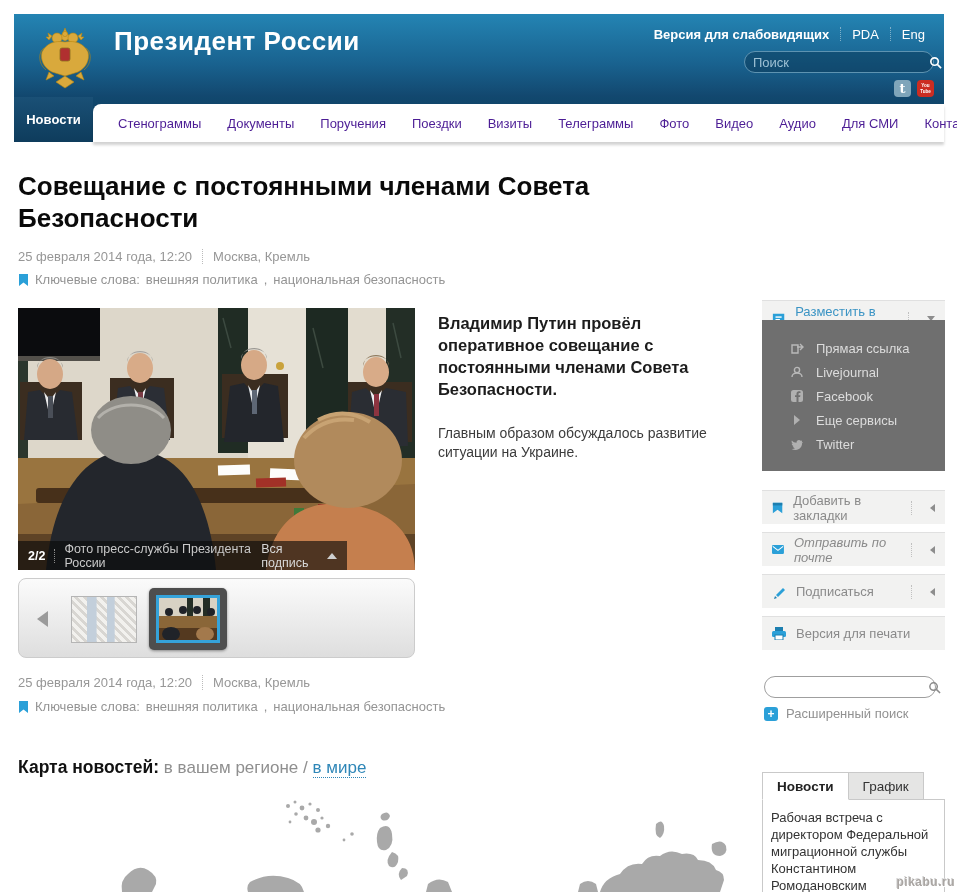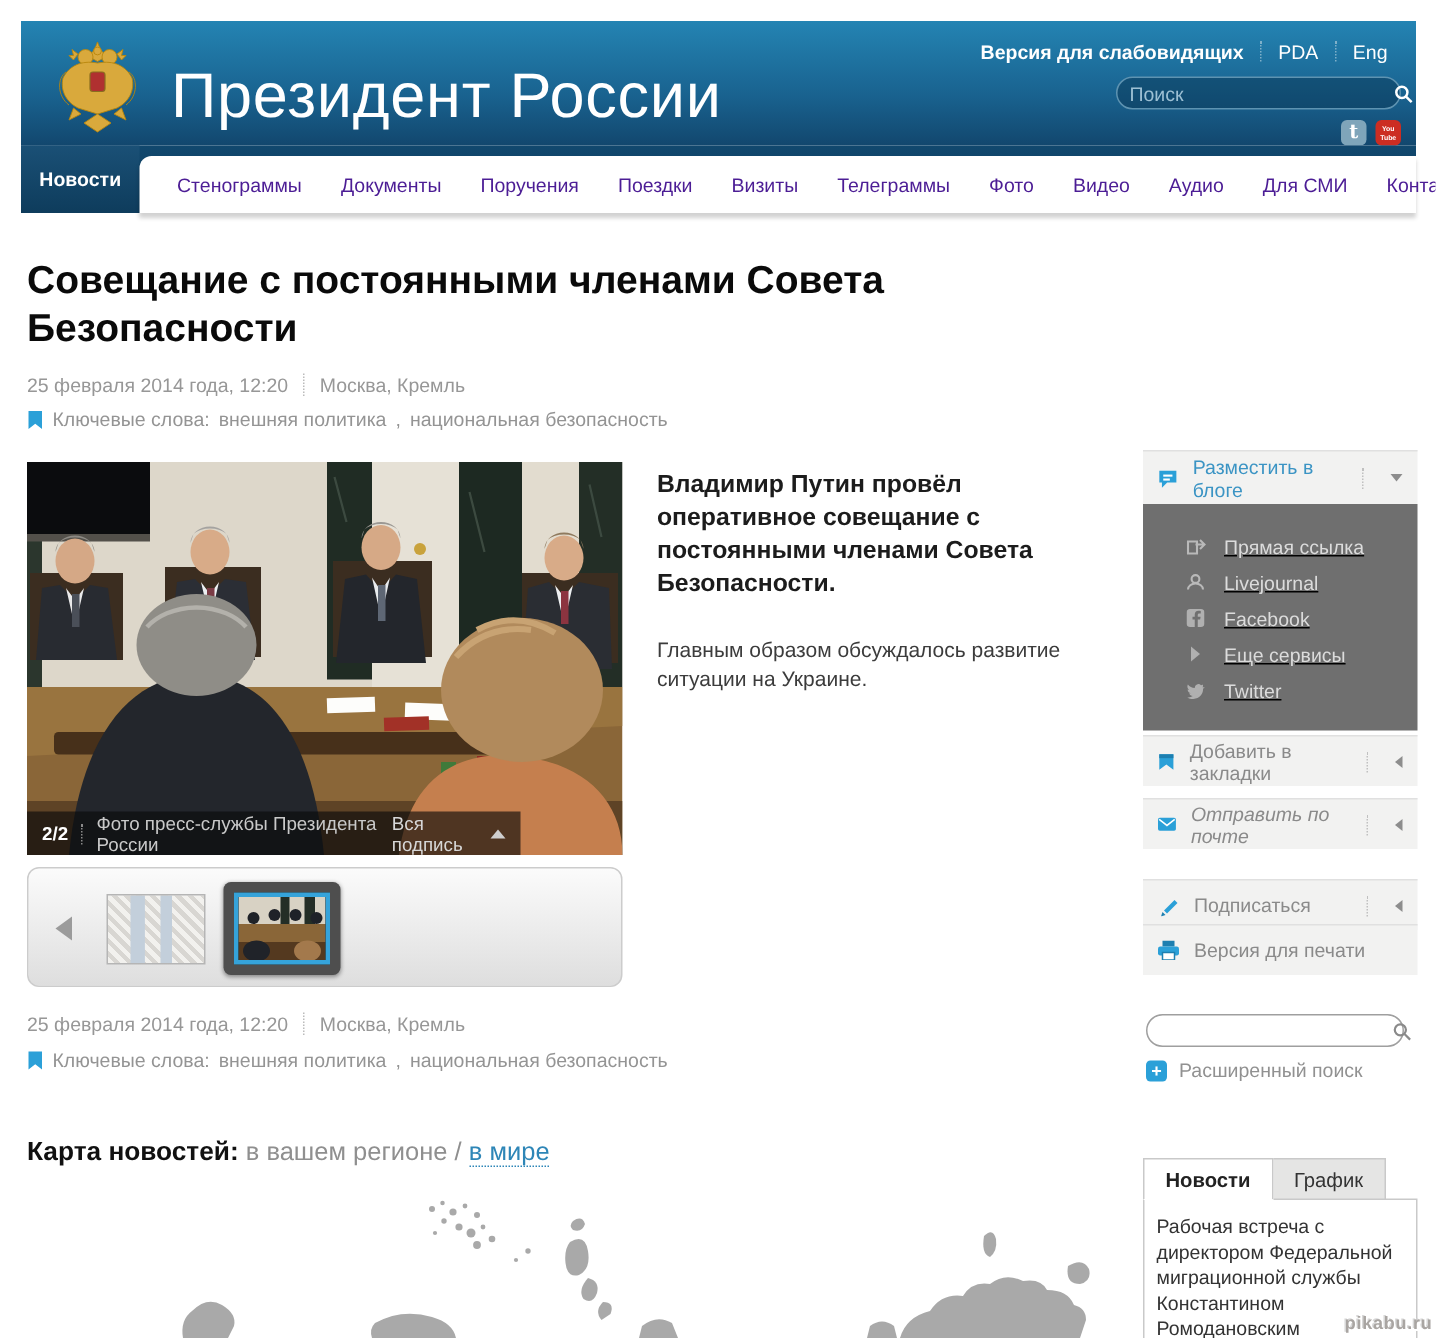--- a/index.html
+++ b/index.html
@@ -5,21 +5,21 @@
   * { margin:0; padding:0; box-sizing:border-box; }
   html,body { background:#fff; }
   body { font-family:"Liberation Sans", sans-serif; width:957px; height:892px; position:relative; overflow:hidden; }
 
   .page { position:absolute; inset:0; background:#fff; }
 
   
   .header { position:absolute; left:14px; top:14px; width:930px; height:83px;
     background:linear-gradient(#2484b3, #19628f 60%, #12476e); }
   .eagle { position:absolute; left:22px; top:8px; width:58px; height:68px; }
-  .site-title { position:absolute; left:100px; top:26px; color:#fff; font-size:42px; font-weight:400; letter-spacing:.5px; }
+  .site-title { position:absolute; left:100px; top:12px; color:#fff; font-size:26px; font-weight:700; letter-spacing:.5px; }
   .top-links { position:absolute; right:8px; top:10px; display:flex; align-items:center; height:20px; }
   .top-link { color:#fff; font-size:13px; padding:0 11px; cursor:pointer; }
   .top-link.strong { font-weight:bold; }
   .tl-sep { height:14px; border-left:1px dotted #7fb0c9; }
   .hdr-search { position:absolute; right:10px; top:37px; width:190px; height:22px;
     background:rgba(8,52,80,.45); border:1px solid #5e93b1; border-radius:12px;
     display:flex; align-items:center; padding:0 8px; }
   .hdr-search input { flex:1; background:transparent; border:none; outline:none; color:#cfe3ee; font-size:13px; font-family:inherit; }
   .hdr-search input::placeholder { color:#9dc0d4; }
   .mag { width:13px; height:13px; flex:0 0 auto; }
@@ -82,25 +82,25 @@
   
   .sidebar { position:absolute; left:762px; top:300px; width:183px; }
   .sbar { position:relative; width:183px; height:34px; background:#f2f2f1; border-top:1px solid #e0e0e0;
     display:flex; align-items:center; padding:0 10px; gap:10px; cursor:pointer; }
   .sbar.share { position:absolute; top:0; height:36px; }
   .sbar .lbl { font-size:13px; color:#8a8a8a; }
   .sbar.share .lbl { color:#3b94c4; }
   .sbar .dsep { margin-left:auto; height:14px; border-left:1px dotted #c0c0c0; }
   .tri-down { width:0; height:0; border-left:4px solid transparent; border-right:4px solid transparent; border-top:5px solid #8d8d8d; margin-left:8px; }
   .tri-left { width:0; height:0; border-top:4px solid transparent; border-bottom:4px solid transparent; border-right:5px solid #8d8d8d; margin-left:8px; }
-  .share-panel { position:absolute; top:36px; left:0; width:183px; height:151px; background:#6f6f6f; padding:16px 0 0 28px;text-decoration:underline; }
+  .share-panel { position:absolute; top:20px; left:0; width:183px; height:151px; background:#6f6f6f; padding:16px 0 0 28px; }
   .share-item { display:flex; align-items:center; gap:12px; height:24px; color:#dcdcdc; font-size:13px; cursor:pointer; }
   .share-ico { width:14px; height:14px; display:flex; align-items:center; justify-content:center; color:#b9b9b9; font-size:11px; }
   .act1 { position:absolute; top:190px; } .act2 { position:absolute; top:232px;font-style:italic; }
-  .act3 { position:absolute; top:286px; } .act4 { position:absolute; top:316px; }
+  .act3 { position:absolute; top:274px; } .act4 { position:absolute; top:316px; }
   .side-search { position:absolute; top:376px; left:2px; width:172px; height:22px; border:1px solid #9f9f9f;
     border-radius:12px; display:flex; align-items:center; padding:0 8px; background:#fff; }
   .side-search input { flex:1; border:none; outline:none; font-size:12px; font-family:inherit; color:#444; background:transparent; }
   .adv { position:absolute; top:406px; left:2px; display:flex; align-items:center; gap:8px; font-size:13px; color:#919191; cursor:pointer; }
   .plus-sq { width:14px; height:14px; border-radius:3px; background:#2ba0d8; color:#fff; font-size:12px; font-weight:bold;
     display:flex; align-items:center; justify-content:center; line-height:1; }
 
   
   .widget { position:absolute; top:472px; left:0; width:183px; }
   .wtabs { display:flex; }

